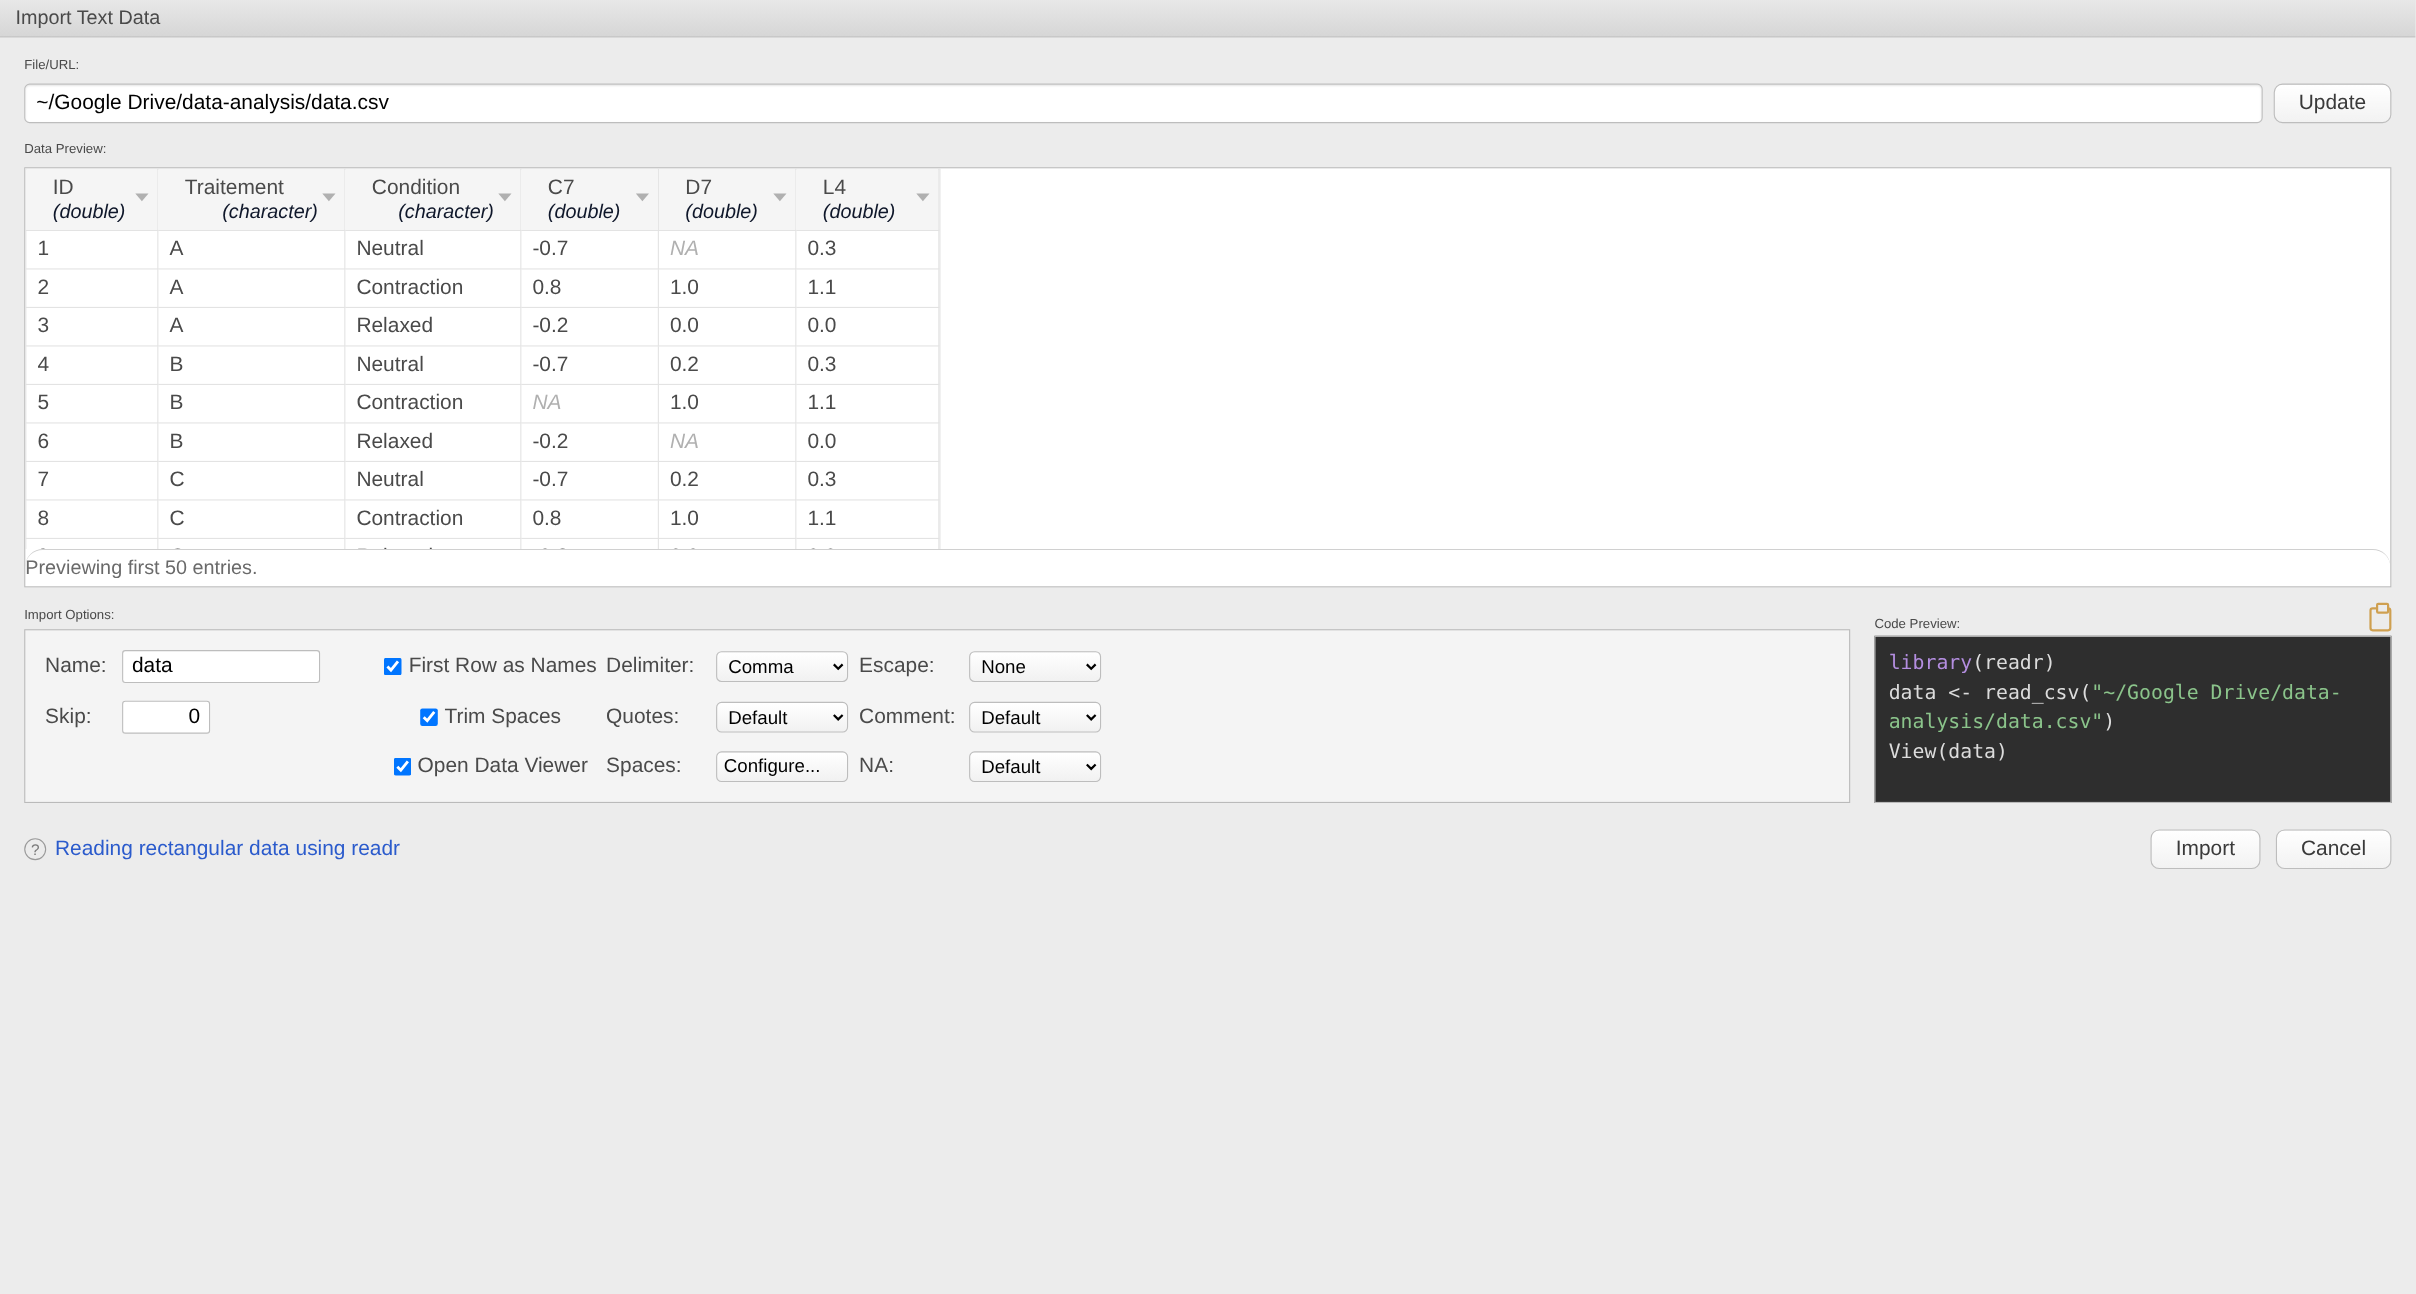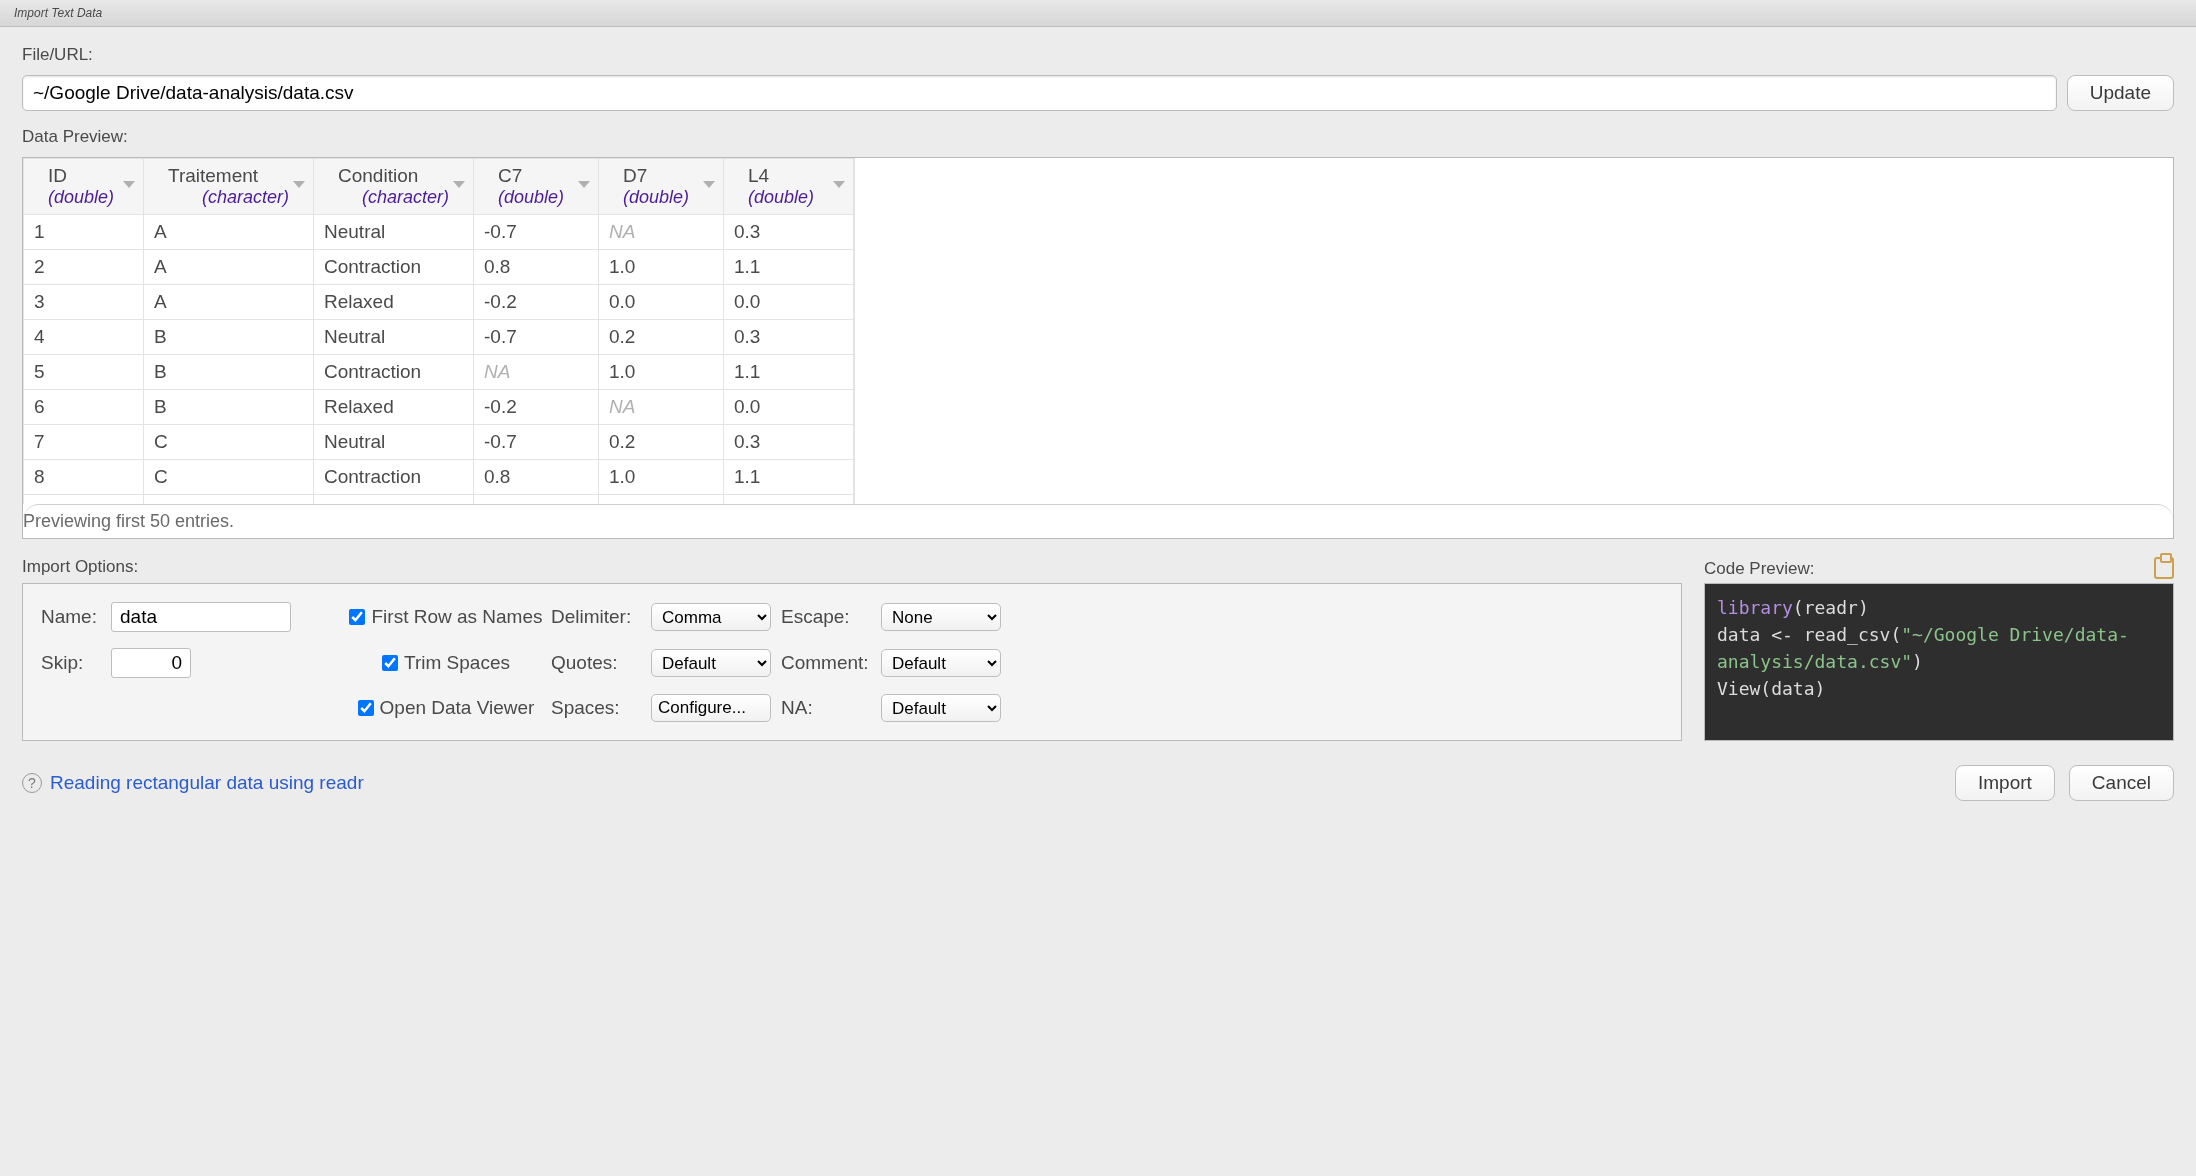--- a/index.html
+++ b/index.html
@@ -14,31 +14,30 @@
     background: #ececec;
     width: 100%;
     height: 100%;
     display: flex;
     flex-direction: column;
   }
   .titlebar {
     background: linear-gradient(#e8e8e8, #d6d6d6);
     border-bottom: 1px solid #bdbdbd;
     padding: 6px 14px;
-    font-size: 12px;
-    font-style: italic;
+    font-size: 18px;
   }
   .body {
     padding: 18px 22px 14px 22px;
     display: flex;
     flex-direction: column;
     gap: 10px;
     flex: 1;
   }
-  .label { font-size: 17px; }
+  .label { font-size: 12px; }
   .file-row { display: flex; gap: 10px; align-items: center; justify-content: space-between; }
   .file-input {
     flex: 1;
     height: 36px;
     padding: 4px 10px;
     font-size: 19px;
     background: #fff;
     border: 1px solid #bdbdbd;
     border-radius: 5px;
     box-shadow: inset 0 1px 2px rgba(0,0,0,0.12);
@@ -75,21 +74,21 @@
   }
   table.preview th {
     background: #f5f5f5;
     font-weight: 400;
     vertical-align: top;
     position: relative;
     height: 54px;
     padding-left: 24px;
   }
   .col-name { color:#4a4a4a; }
-  .col-type { font-style: italic; color: #4c1d95; font-size: 18px; display:block; }
+  .col-type { font-style: italic; color: #0f172a; font-size: 18px; display:block; }
   .th-arrow {
     position: absolute;
     right: 8px; top: 22px;
     width: 0; height: 0;
     border-left: 6px solid transparent;
     border-right: 6px solid transparent;
     border-top: 7px solid #b0b0b0;
   }
   td.na { color:#b0b0b0; font-style: italic; }
   .preview-spacer { flex:1; border-left:1px solid #e3e3e3; }

